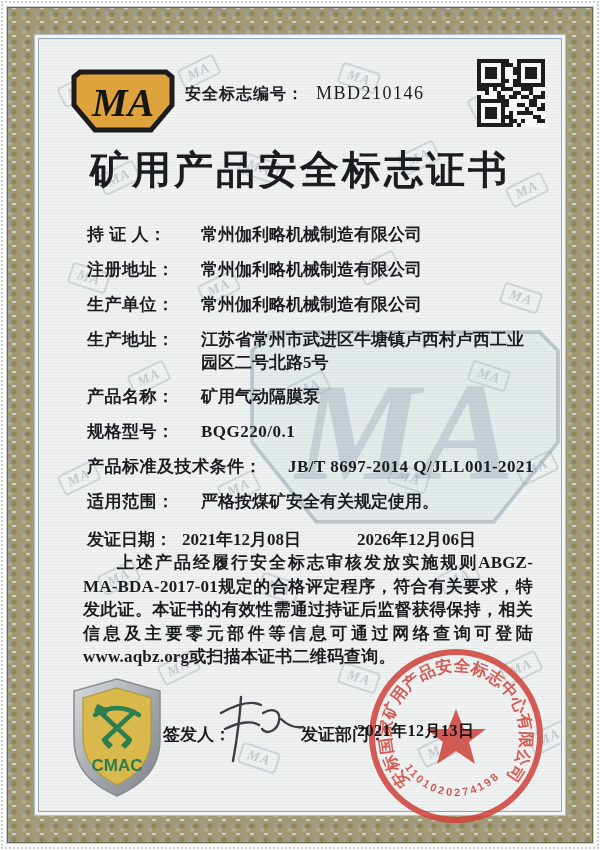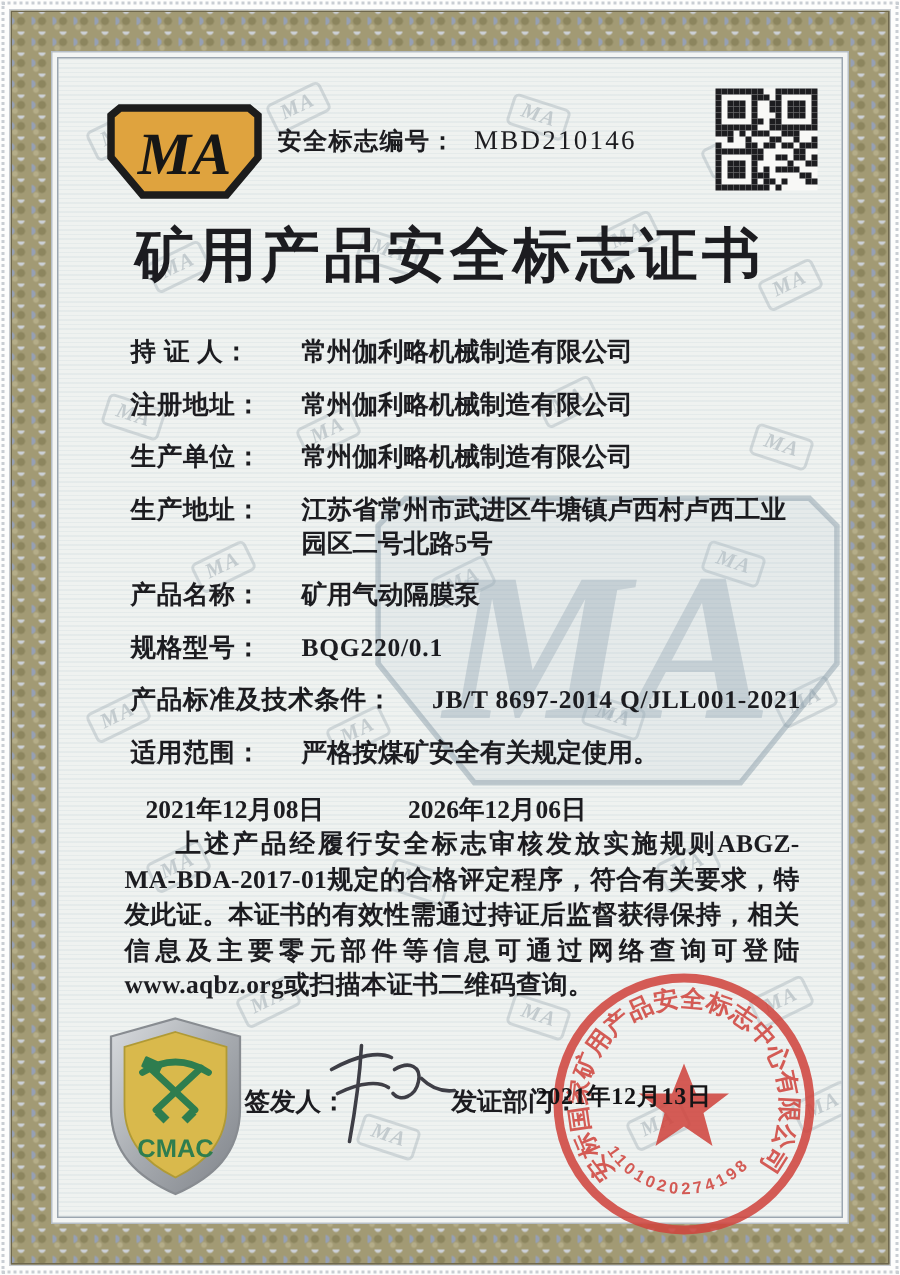--- a/index.html
+++ b/index.html
@@ -463,20 +463,21 @@
         <div class="row">
           <span class="lab wide">产品标准及技术条件：</span>
           <span class="val mono">JB/T 8697-2014  Q/JLL001-2021</span>
         </div>
         <div class="row">
           <span class="lab">适用范围：</span>
           <span class="val">严格按煤矿安全有关规定使用。</span>
         </div>
 
         <div class="daterow">
+          <span class="lab">发证日期：</span>
           <span class="val">2021年12月08日</span>
           <span class="gap"></span>
           <span class="val">2026年12月06日</span>
         </div>
 
       </div>
 
       <div class="statement">上述产品经履行安全标志审核发放实施规则ABGZ-MA-BDA-2017-01规定的合格评定程序，符合有关要求，特发此证。本证书的有效性需通过持证后监督获得保持，相关信息及主要零元部件等信息可通过网络查询可登陆www.aqbz.org或扫描本证书二维码查询。</div>
 
       <svg class="shield" width="100" height="122" viewBox="0 0 100 122">

